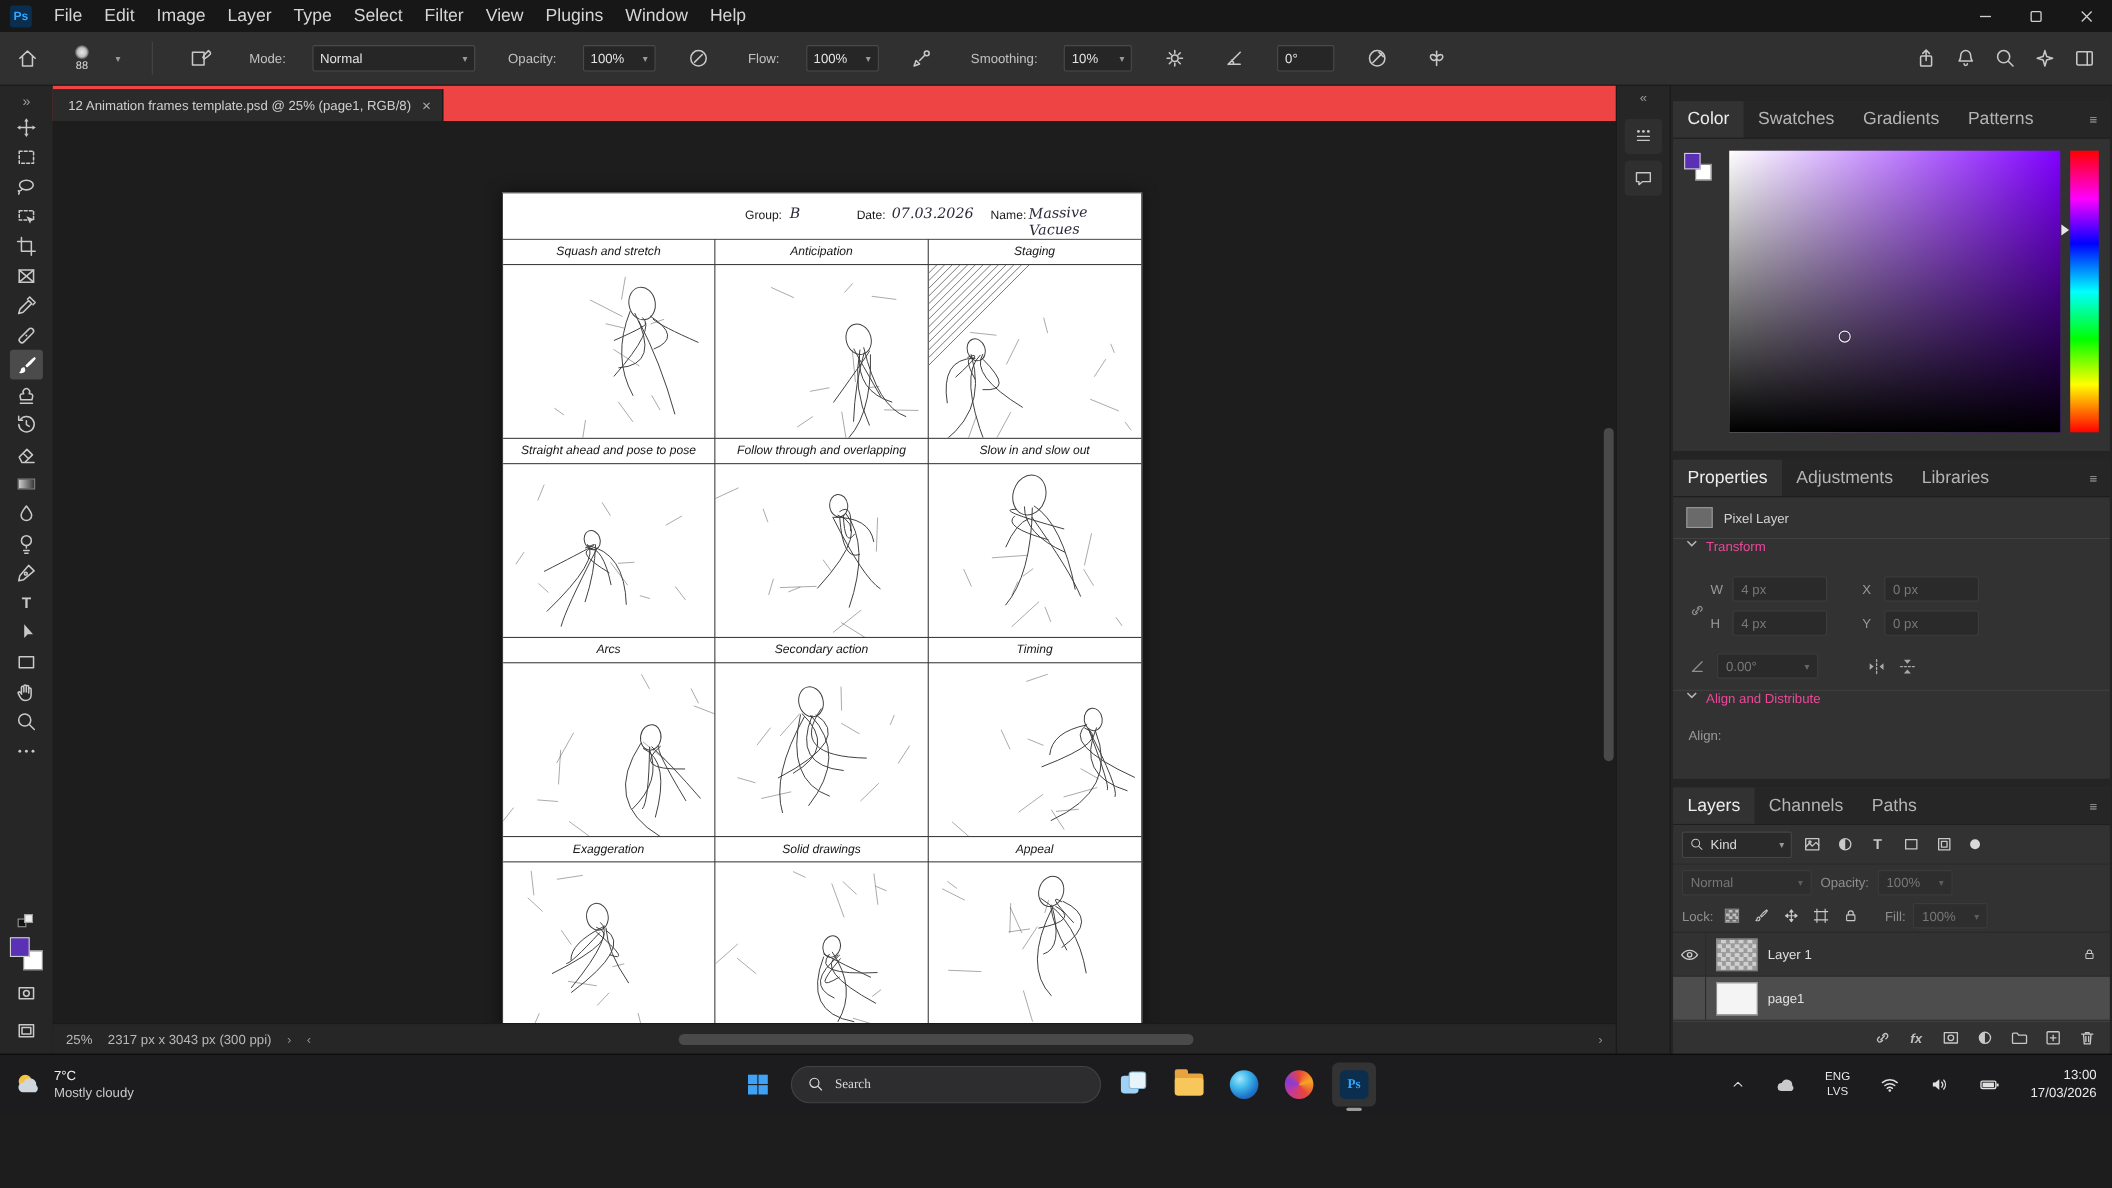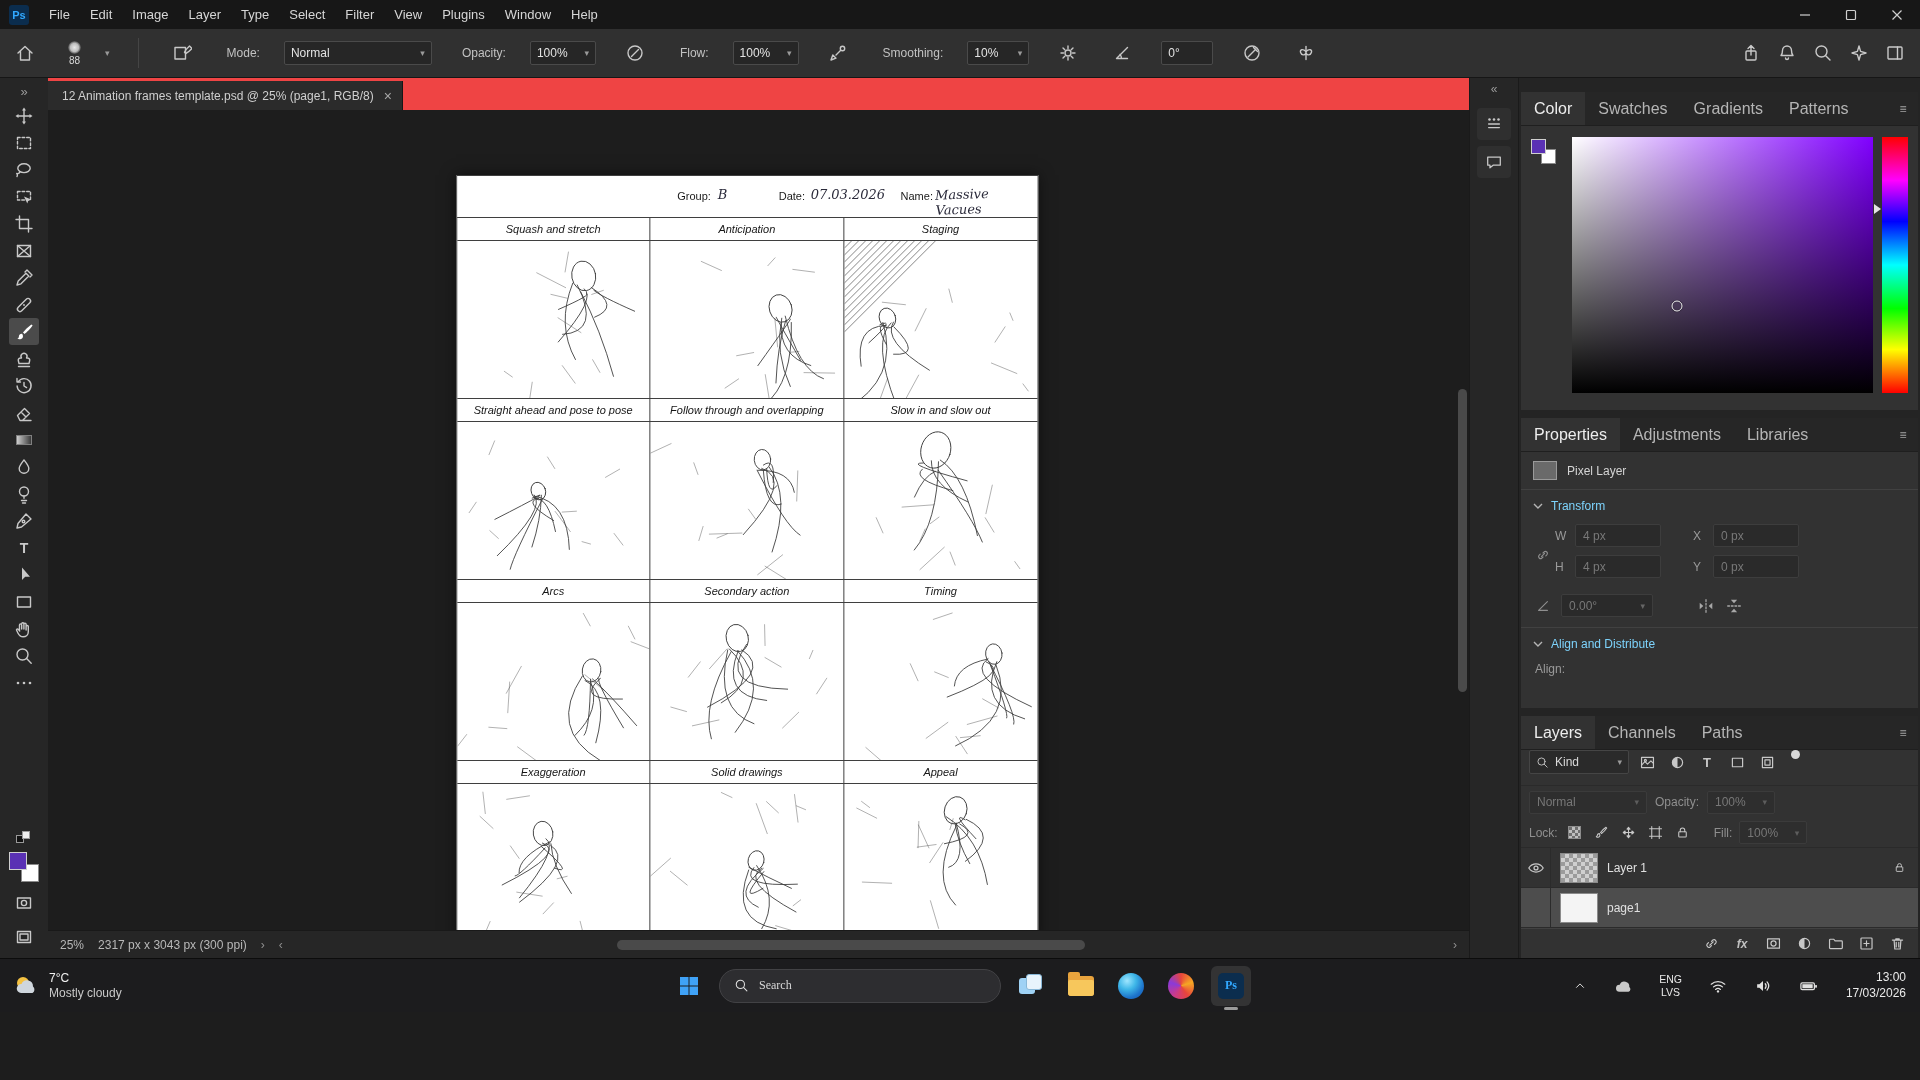--- a/index.html
+++ b/index.html
@@ -4,21 +4,21 @@
 <style>
   * { box-sizing: border-box; margin:0; padding:0; }
   html,body { width:1920px; height:1080px; overflow:hidden; background:#1d1d1d;
     font-family:"Liberation Sans", sans-serif; color:#d4d4d4; font-size:12px; }
   .screen { position:relative; width:1920px; height:1012px; }
 
   
   .menubar { height:29px; background:#171717; display:flex; align-items:center; }
   .ps-logo { width:20px; height:20px; margin:0 10px 0 9px; border-radius:3px; background:#0b2d4e;
     color:#31a8ff; font-weight:bold; font-size:11px; display:flex; align-items:center; justify-content:center; }
-  .menu-item { padding:0 10px; height:29px; display:flex; align-items:center; color:#d6d6d6; font-size:13px; cursor:default; }
+  .menu-item { padding:0 10px; height:29px; display:flex; align-items:center; color:#d6d6d6; font-size:16px; cursor:default; }
   .win-controls { margin-left:auto; display:flex; height:29px; }
   .win-btn { width:46px; display:flex; align-items:center; justify-content:center; color:#cfcfcf; font-size:12px; }
   .win-btn svg { stroke:#cfcfcf; stroke-width:1.2; fill:none; }
 
   
   .optionsbar { height:49px; background:#303030; border-bottom:1px solid #161616; display:flex; align-items:center; padding:0 10px; gap:24px; }
   .obtn { width:30px; height:30px; display:flex; align-items:center; justify-content:center; border-radius:3px; }
   .oi { stroke:#c8c8c8; fill:none; stroke-width:1.4; stroke-linecap:round; stroke-linejoin:round; }
   .odiv { width:1px; height:30px; background:#454545; margin:0 4px; }
   .olabel { color:#c2c2c2; font-size:12px; margin-left:6px; }
@@ -106,38 +106,38 @@
     border-radius:50%; box-shadow:0 0 1px #000 inset, 0 0 1px #000; transform:translate(-50%,-50%); }
   .hue-strip { width:26px; height:256px; position:relative;
     background:linear-gradient(to bottom,#ff0000 0%,#ff00ff 17%,#0000ff 33%,#00ffff 50%,#00ff00 67%,#ffff00 83%,#ff0000 100%); }
   .hue-marker { position:absolute; left:-8px; top:26%; width:0; height:0;
     border-top:5px solid transparent; border-bottom:5px solid transparent; border-left:7px solid #e5e5e5; }
 
   
   .panel.props { height:302px; margin-top:8px; }
   .prop-kind { height:38px; display:flex; align-items:center; gap:10px; padding:0 12px; border-bottom:1px solid #414141; }
   .pk-thumb { width:24px; height:19px; background:#6a6a6a; border:1px solid #9a9a9a; }
-  .section-hdr { height:32px; display:flex; align-items:center; gap:8px; padding:0 12px; color:#7dd3fc; }
+  .section-hdr { height:32px; display:flex; align-items:flex-start; gap:8px; padding:0 12px; color:#ec4899; }
   .sec-chev { stroke:#b5b5b5; fill:none; stroke-width:1.4; }
   .tf-grid { padding:2px 12px 6px 10px; display:flex; }
   .tf-link { width:24px; display:flex; align-items:center; justify-content:center; }
   .tf-fields { flex:1; }
   .tf-row { display:flex; align-items:center; gap:8px; margin-bottom:8px; }
   .tf-label { width:12px; color:#9a9a9a; }
   .pfield { width:86px; height:23px; background:#2a2a2a; border:1px solid #3d3d3d; border-radius:2px;
     display:flex; align-items:center; padding:0 7px; color:#787878; gap:5px; }
   .pfield .chev { margin-left:auto; color:#666; font-size:9px; }
   .tf-gap { width:16px; }
   .angle-row { display:flex; align-items:center; gap:10px; padding:2px 12px 10px 14px; border-bottom:1px solid #414141; }
   .flip-btns { display:flex; gap:10px; margin-left:34px; }
   .align-label { padding:2px 14px; color:#9a9a9a; }
 
   
   .panel.layers { flex:1; margin-top:8px; }
-  .lr-filter { height:36px; display:flex; gap:6px; padding:0 8px; border-bottom:1px solid #2a2a2a; }
+  .lr-filter { height:36px; display:flex; align-items:center; gap:6px; padding:0 8px; border-bottom:1px solid #2a2a2a; }
   .kind-dd { width:100px; height:24px; background:#2a2a2a; border:1px solid #454545; border-radius:2px;
     display:flex; align-items:center; gap:6px; padding:0 6px; color:#dadada; }
   .kind-dd .chev { margin-left:auto; color:#9a9a9a; font-size:9px; }
   .lf-btn { width:24px; height:24px; display:flex; align-items:center; justify-content:center; border-radius:2px; }
   .lf-dot { width:9px; height:9px; border-radius:50%; background:#d8d8d8; margin-left:6px; }
   .lr-blend { height:32px; display:flex; align-items:center; gap:8px; padding:0 8px; }
   .dd-disabled { width:118px; height:23px; background:#2e2e2e; border:1px solid #3b3b3b; border-radius:2px;
     display:flex; align-items:center; padding:0 7px; color:#777; gap:5px; }
   .dd-disabled .chev { margin-left:auto; color:#5d5d5d; font-size:9px; }
   .dim-label { color:#8f8f8f; }

